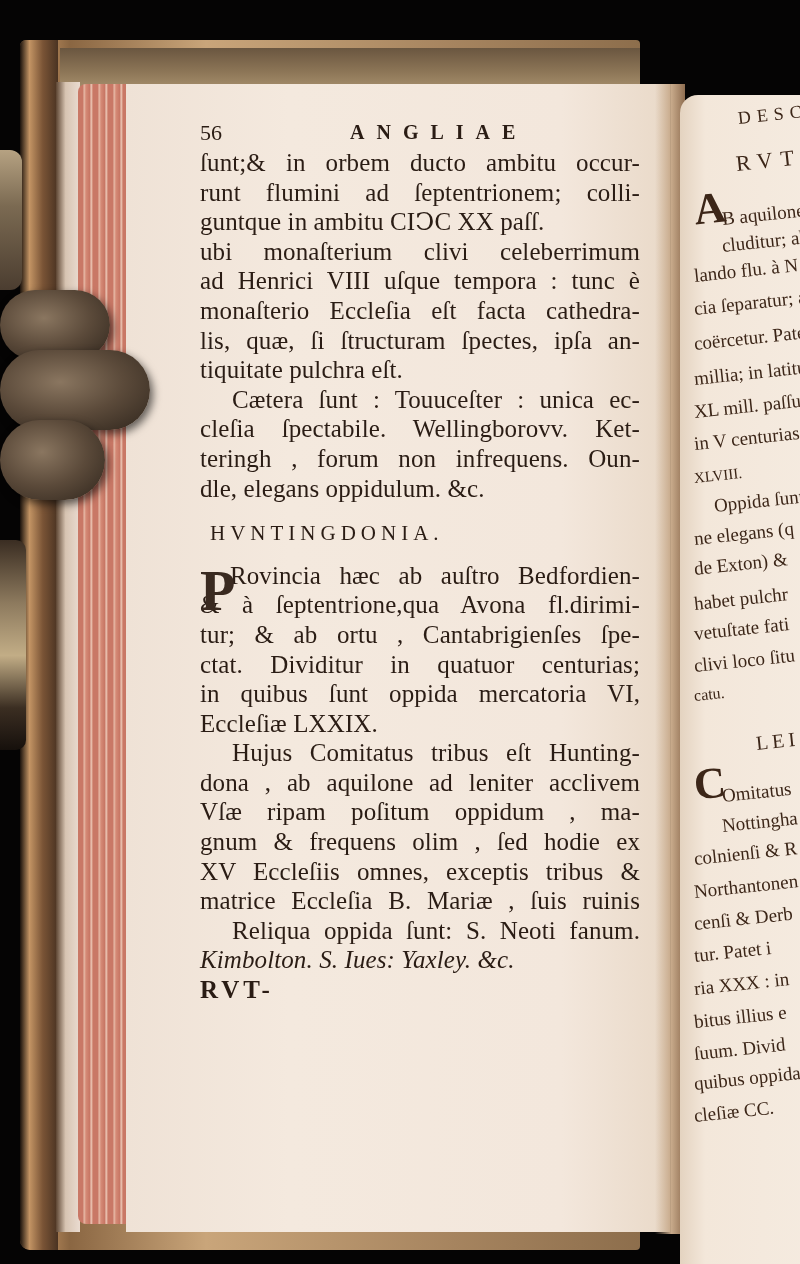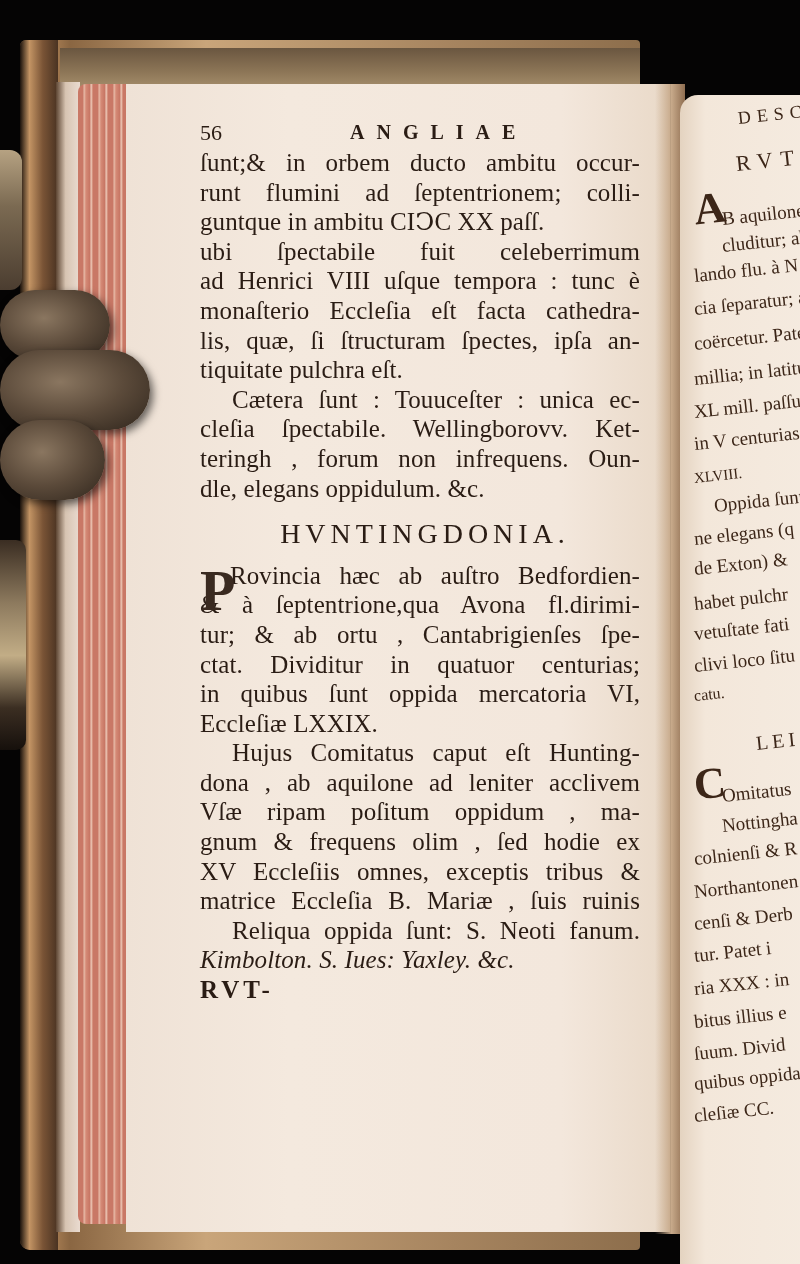--- a/index.html
+++ b/index.html
@@ -88,21 +88,21 @@
       position:relative; height:30px; font-size:22px;
     }
     .page-number { position:absolute; left:0; top:0; font-size:22px; }
     .running-title {
       position:absolute; left:150px; top:0; letter-spacing:12px; font-size:20px; font-weight:bold;
     }
     .line { white-space:nowrap; text-align:justify; text-align-last:justify; display:block; }
     .line.last { text-align-last:left; }
     .indent { padding-left:32px; }
     .section-heading {
-      text-align:center; letter-spacing:5px; font-size:28px;
+      letter-spacing:5px; font-size:21px;
       margin:16px 0 12px 0; padding-left:10px;font-family:Liberation Serif, serif;
     }
     .drop-cap-wrap { position:relative; }
     .drop-cap {
       position:absolute; left:0; top:2px; font-size:58px; line-height:56px; font-weight:bold; color:#3a2a20;
     }
     .dc-indent { padding-left:30px; }
     .catchword { letter-spacing:4px; font-weight:bold; padding-right:8px; }
 
     
@@ -140,21 +140,21 @@
   <div class="lp-text">
     <div class="running-head">
       <span class="page-number">56</span>
       <span class="running-title">ANGLIAE</span>
     </div>
 
     <span class="line">ſunt;&amp; in orbem ducto ambitu occur-</span>
     <span class="line">runt flumini ad ſeptentrionem; colli-</span>
     <span class="line last">guntque in ambitu CIↃC XX paſſ.</span>
 
-    <span class="line">ubi ſpectabile fuit celeberrimum</span>
+    <span class="line">ubi monaſterium clivi celeberrimum</span>
     <span class="line">ad Henrici VIII uſque tempora : tunc è</span>
     <span class="line">monaſterio Eccleſia eſt facta cathedra-</span>
     <span class="line">lis, quæ, ſi ſtructuram ſpectes, ipſa an-</span>
     <span class="line last">tiquitate pulchra eſt.</span>
 
     <span class="line indent">Cætera ſunt : Touuceſter : unica ec-</span>
     <span class="line">cleſia ſpectabile. Wellingborovv. Ket-</span>
     <span class="line">teringh , forum non infrequens. Oun-</span>
     <span class="line last">dle, elegans oppidulum. &amp;c.</span>
 
@@ -163,21 +163,21 @@
     <div class="drop-cap-wrap">
       <span class="drop-cap">P</span>
       <span class="line dc-indent">Rovincia hæc ab auſtro Bedfordien-</span>
       <span class="line">&amp; à ſeptentrione,qua Avona fl.dirimi-</span>
       <span class="line">tur; &amp; ab ortu , Cantabrigienſes ſpe-</span>
       <span class="line">ctat. Dividitur in quatuor centurias;</span>
       <span class="line">in quibus ſunt oppida mercatoria VI,</span>
       <span class="line last">Eccleſiæ LXXIX.</span>
     </div>
 
-    <span class="line indent">Hujus Comitatus caput eſt Hunting-</span>
+    <span class="line indent">Hujus Comitatus tribus eſt Hunting-</span>
     <span class="line">dona , ab aquilone ad leniter acclivem</span>
     <span class="line">Vſæ ripam poſitum oppidum , ma-</span>
     <span class="line">gnum &amp; frequens olim , ſed hodie ex</span>
     <span class="line">XV Eccleſiis omnes, exceptis tribus &amp;</span>
     <span class="line">matrice Eccleſia B. Mariæ , ſuis ruinis</span>
 
     <span class="line indent">Reliqua oppida ſunt: S. Neoti fanum.</span>
     <span class="line last" style="font-style:italic;">Kimbolton. S. Iues: Yaxley. &amp;c.</span>
 
     <div class="catchword">RVT-</div>

